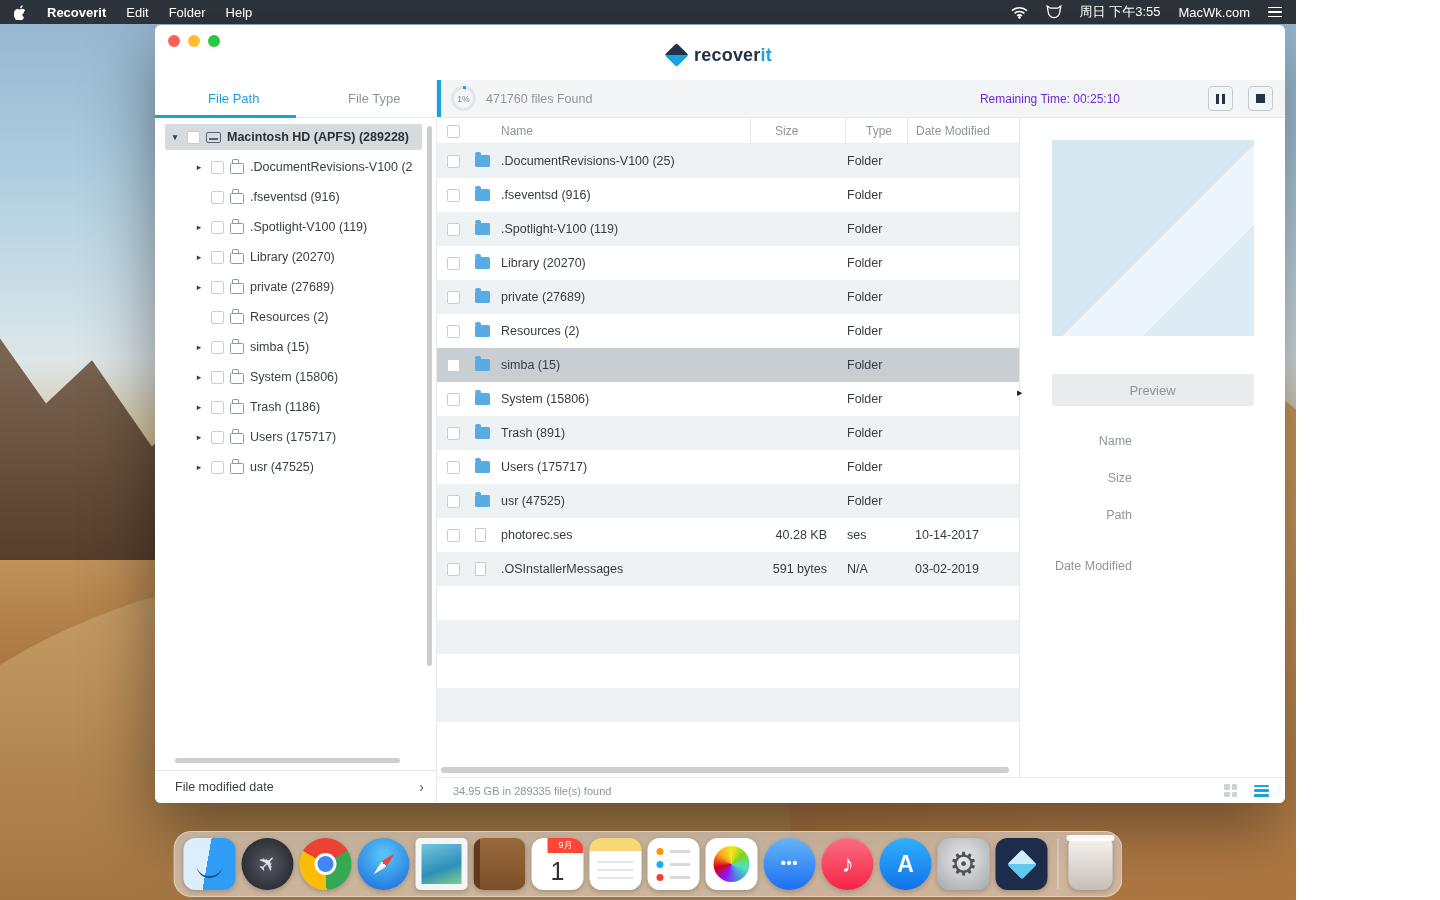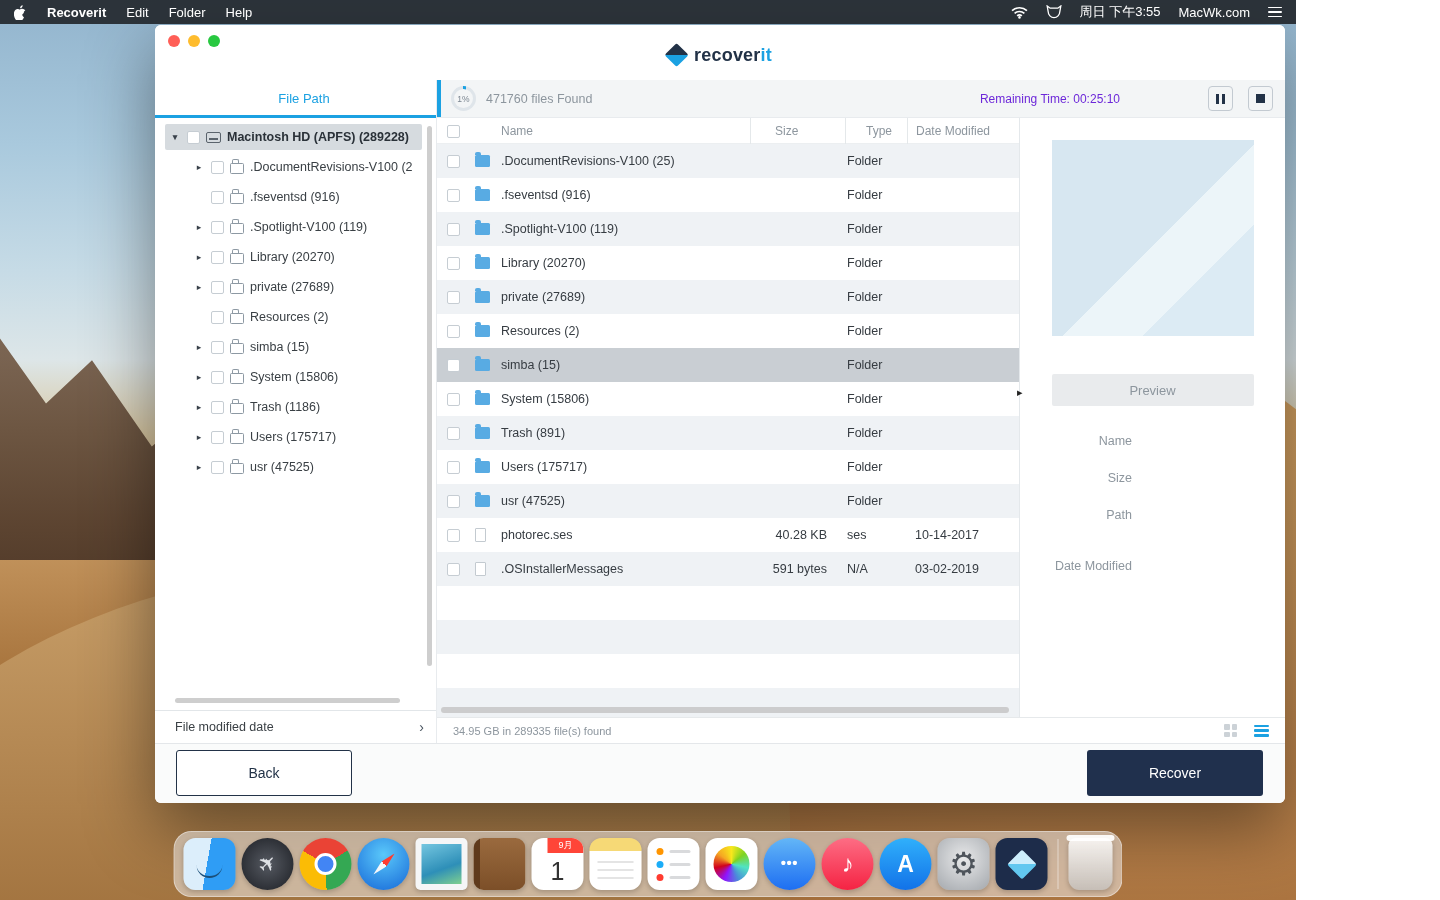--- a/index.html
+++ b/index.html
@@ -267,20 +267,21 @@
         <span class="logo-mark"></span>
         <span class="logo-text"><span>recover</span><span class="accent">it</span></span>
       </div>
     </div>
 
     <div class="main-area">
 
       <div class="left-col">
         <div class="tabs">
             <div class="tab active">File Path</div>
+            <div class="tab">File Type</div>
           </div>
         <div class="sidebar">
           <div class="tree">
               <div class="tree-row root">
                 <span class="arrow">▾</span>
                 <span class="cb"></span>
                 <span class="icon-drive"></span>
                 <span class="lbl">Macintosh HD (APFS) (289228)</span>
               </div>
               <div class="tree-row child">
@@ -525,24 +526,20 @@
             <span class="view-list">
                 <i></i>
                 <i></i>
                 <i></i>
               </span>
           </div>
         </div>
       </div>
     </div>
 
-    <div class="footer">
-      <div class="back-btn">Back</div>
-      <div class="recover-btn">Recover</div>
-    </div>
   </div>
 
   <div class="dock">
     <div style="display:flex;align-items:center;gap:6px">
         <div class="dock-icon dock-finder"></div>
         <div class="dock-icon dock-launchpad">
           <span class="glyph">✈</span>
         </div>
         <div class="dock-icon dock-chrome"></div>
         <div class="dock-icon dock-safari"></div>

